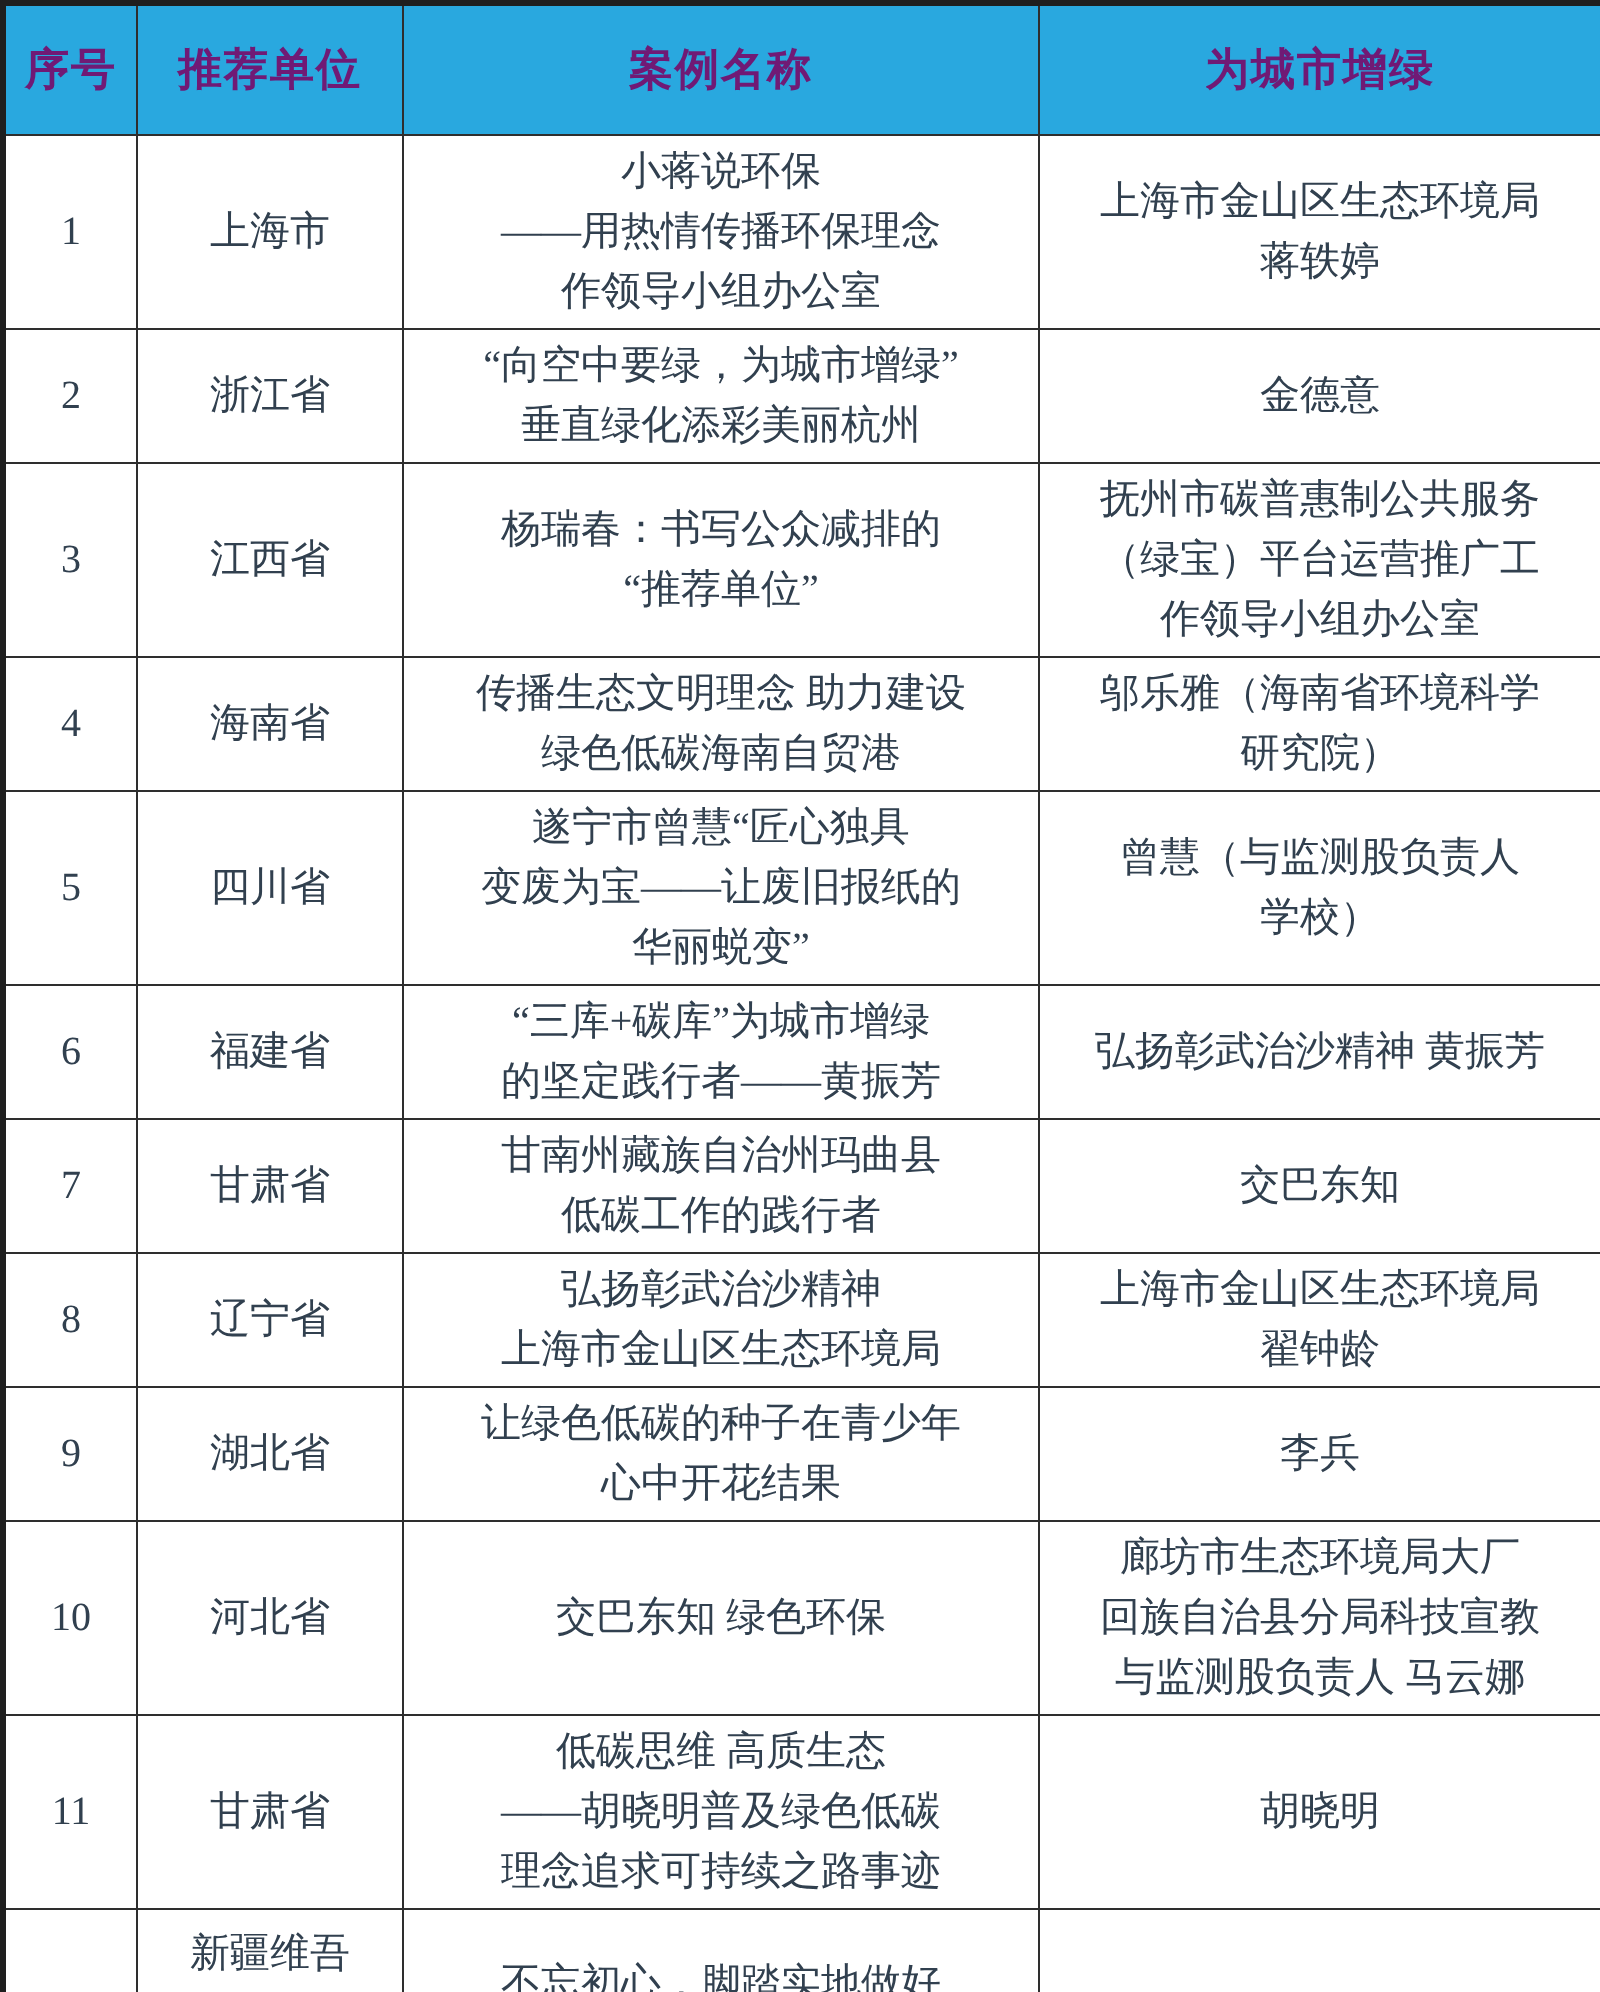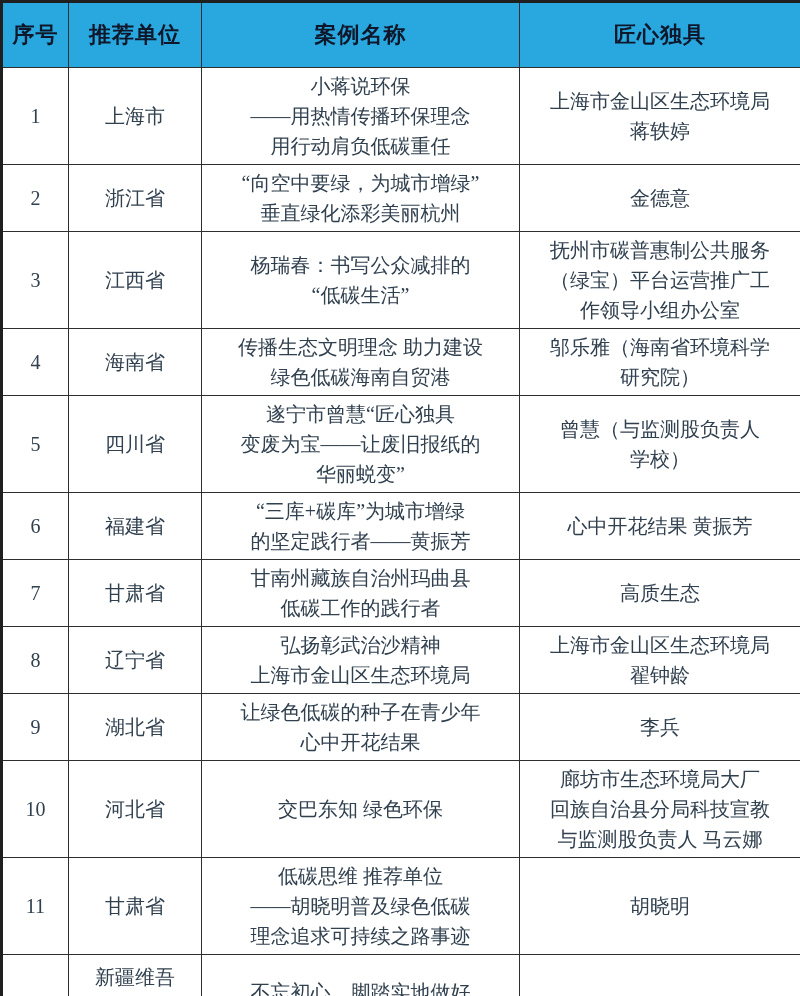--- a/index.html
+++ b/index.html
@@ -30,21 +30,21 @@
     border: 1.5px solid #2e2e2e;
     text-align: center;
     vertical-align: middle;
     padding: 3px 6px;
     box-sizing: border-box;
   }
   table.awards { border: 3px solid #1f1f1f; }
 
   thead th {
     background: #29a8df;
-    color: #0f172a;
+    color: #701a75;
     font-size: 22px;
     font-weight: bold;
     letter-spacing: 1px;
   }
   tbody td {
     font-size: 20px;
     line-height: 30px;
     white-space: pre-line;
     background: #ffffff;
   }
@@ -59,45 +59,45 @@
       <col class="c-no">
         <col class="c-rec">
         <col class="c-case">
         <col class="c-app">
     </colgroup>
     <thead>
       <tr style="height:66px;">
         <th>序号</th>
         <th>推荐单位</th>
         <th>案例名称</th>
-        <th>匠心独具</th>
+        <th>为城市增绿</th>
       </tr>
     </thead>
     <tbody>
       <tr style="height:93px;">
         <td class="no-cell">1</td>
         <td>上海市</td>
         <td>小蒋说环保
 ——用热情传播环保理念
-用行动肩负低碳重任</td>
+作领导小组办公室</td>
         <td>上海市金山区生态环境局
 蒋轶婷</td>
       </tr>
       <tr style="height:63px;">
         <td class="no-cell">2</td>
         <td>浙江省</td>
         <td>“向空中要绿，为城市增绿”
 垂直绿化添彩美丽杭州</td>
         <td>金德意</td>
       </tr>
       <tr style="height:90px;">
         <td class="no-cell">3</td>
         <td>江西省</td>
         <td>杨瑞春：书写公众减排的
-“低碳生活”</td>
+“推荐单位”</td>
         <td>抚州市碳普惠制公共服务
 （绿宝）平台运营推广工
 作领导小组办公室</td>
       </tr>
       <tr style="height:64px;">
         <td class="no-cell">4</td>
         <td>海南省</td>
         <td>传播生态文明理念 助力建设
 绿色低碳海南自贸港</td>
         <td>邬乐雅（海南省环境科学
@@ -110,28 +110,28 @@
 变废为宝——让废旧报纸的
 华丽蜕变”</td>
         <td>曾慧（与监测股负责人
 学校）</td>
       </tr>
       <tr style="height:62px;">
         <td class="no-cell">6</td>
         <td>福建省</td>
         <td>“三库+碳库”为城市增绿
 的坚定践行者——黄振芳</td>
-        <td>心中开花结果  黄振芳</td>
+        <td>弘扬彰武治沙精神  黄振芳</td>
       </tr>
       <tr style="height:61px;">
         <td class="no-cell">7</td>
         <td>甘肃省</td>
         <td>甘南州藏族自治州玛曲县
 低碳工作的践行者</td>
-        <td>高质生态</td>
+        <td>交巴东知</td>
       </tr>
       <tr style="height:63px;">
         <td class="no-cell">8</td>
         <td>辽宁省</td>
         <td>弘扬彰武治沙精神
 上海市金山区生态环境局</td>
         <td>上海市金山区生态环境局
 翟钟龄</td>
       </tr>
       <tr style="height:61px;">
@@ -145,21 +145,21 @@
         <td class="no-cell">10</td>
         <td>河北省</td>
         <td>交巴东知  绿色环保</td>
         <td>廊坊市生态环境局大厂
 回族自治县分局科技宣教
 与监测股负责人  马云娜</td>
       </tr>
       <tr style="height:85px;">
         <td class="no-cell">11</td>
         <td>甘肃省</td>
-        <td>低碳思维  推荐单位
+        <td>低碳思维  高质生态
 ——胡晓明普及绿色低碳
 理念追求可持续之路事迹</td>
         <td>胡晓明</td>
       </tr>
       <tr style="height:106px;">
         <td class="no-cell">12</td>
         <td>新疆维吾
 尔族自治
 区</td>
         <td>不忘初心，脚踏实地做好

